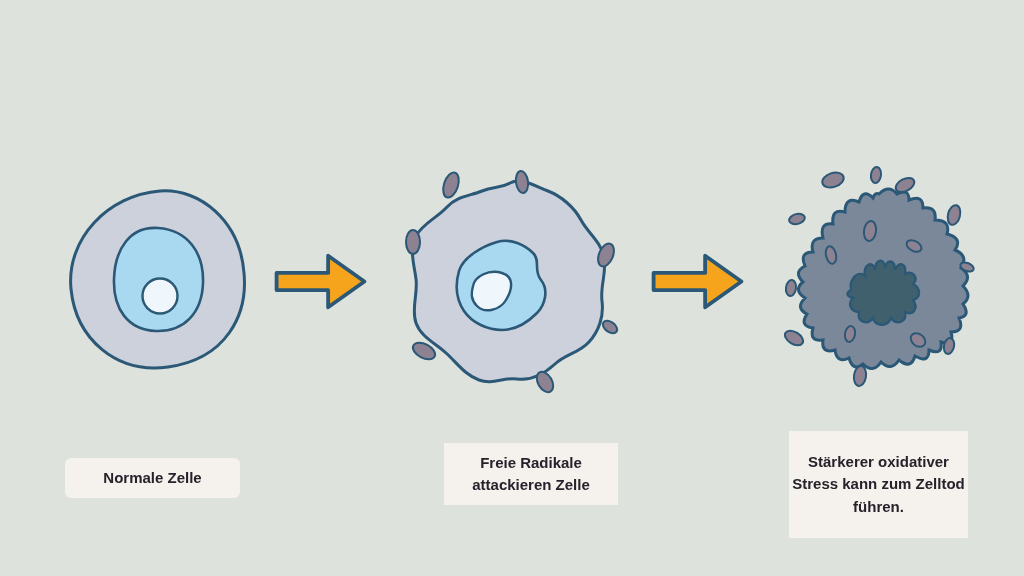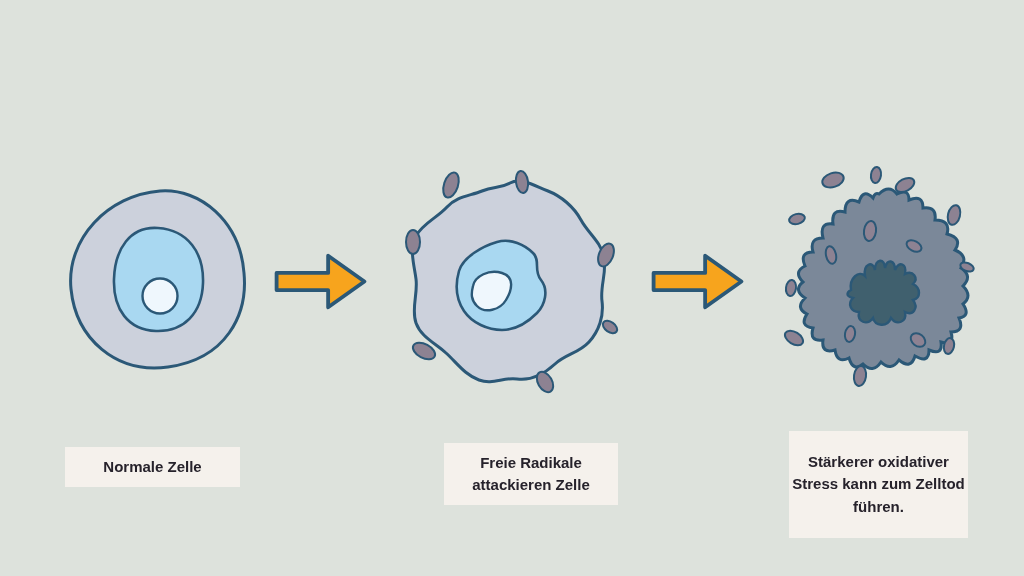--- a/index.html
+++ b/index.html
@@ -37,21 +37,21 @@
   .il-arrow2{left:649px;top:250px;width:97px;height:63px;}
   .il-cell3{left:775px;top:150px;width:210px;height:245px;}
   .caption{
     position:absolute;
     background:var(--label-bg);
     color:var(--label-text);
     font-weight:bold;font-size:15px;line-height:1.5;
     display:flex;align-items:center;justify-content:center;
     text-align:center;
   }
-  .caption-1{left:65px;top:447px;width:175px;height:40px;padding:4px 12px;}
+  .caption-1{left:65px;top:458px;width:175px;height:40px;padding:4px 12px;border-radius:6px;}
   .caption-2{left:444px;top:443px;width:174px;height:62px;padding:6px 13px;}
   .caption-3{left:789px;top:431px;width:179px;height:107px;padding:8px 2px;}
   .membrane{fill:var(--cell-body);stroke:var(--outline);stroke-width:3;}
   .nucleus{fill:var(--nucleus);stroke:var(--outline);stroke-width:2.6;}
   .nucleolus{fill:var(--nucleolus);stroke:var(--outline);stroke-width:2.4;}
   .radical{fill:var(--radical);stroke:var(--outline);stroke-width:2;}
   .dying-membrane{fill:var(--dying-body);stroke:var(--outline);stroke-width:3;}
   .dying-nucleus{fill:var(--dying-nucleus);stroke:var(--outline);stroke-width:2.4;}
   .arrow-shape{fill:var(--arrow);stroke:var(--outline);stroke-width:4;stroke-linejoin:round;}
 </style>

